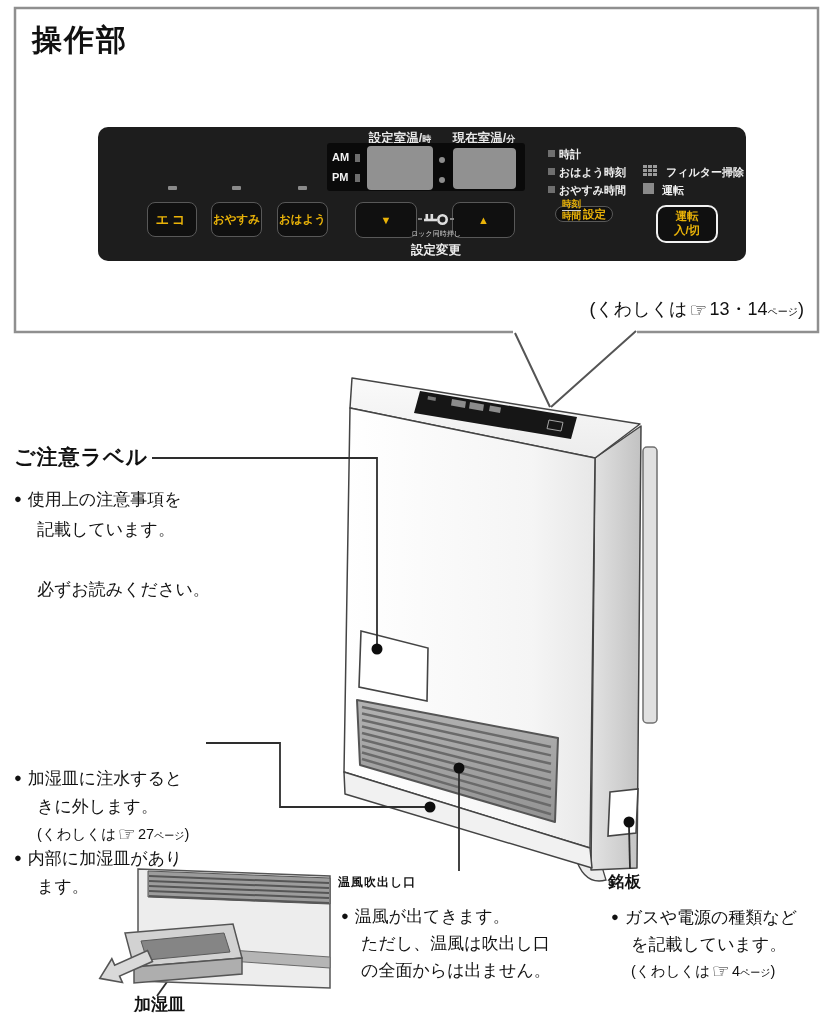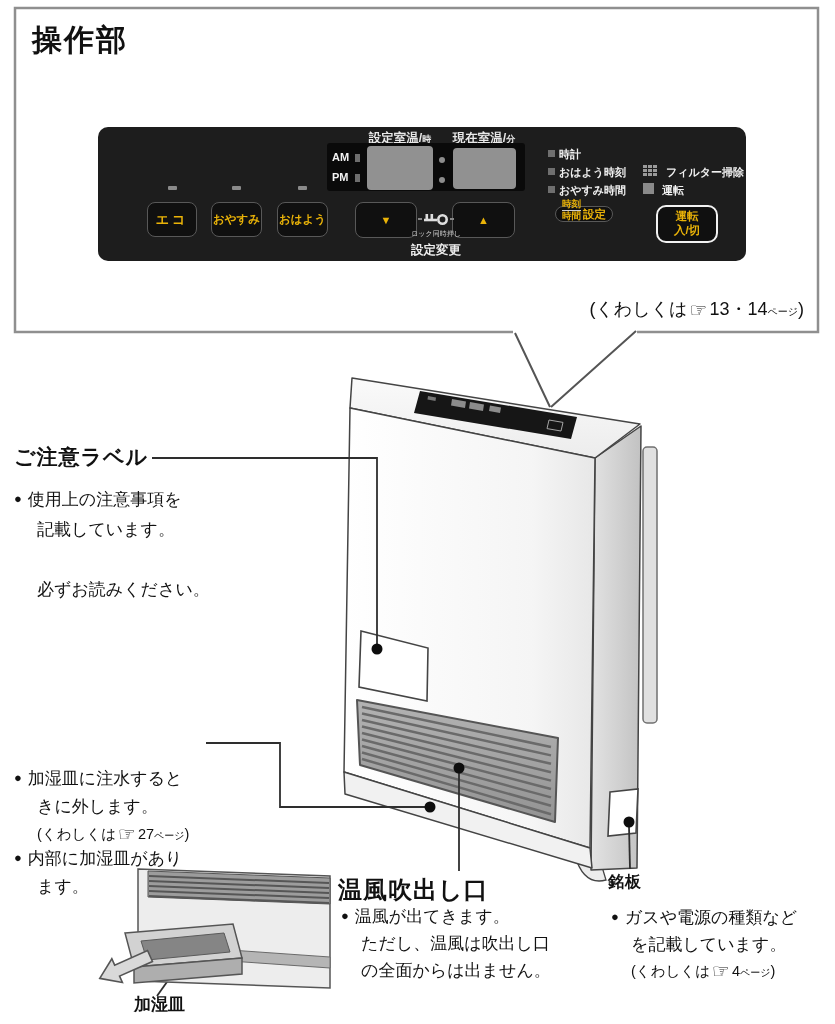--- a/index.html
+++ b/index.html
@@ -235,21 +235,21 @@
   </div>
   <div class="abs co-line" style="left:37px;top:795px;">きに外します。</div>
   <div class="abs co-ref" style="left:37px;top:822px;">
     <span>(くわしくは</span><span class="hand">☞</span><span>27</span><span class="pgunit">ページ</span><span>)</span>
   </div>
   <div class="abs co-line" style="left:14px;top:847px;">
     <span class="bullet">●</span><span>内部に加湿皿があり</span>
   </div>
   <div class="abs co-line" style="left:37px;top:875px;">ます。</div>
 
-  <div class="abs co-title" style="left:338px;top:874px;font-size:24px;">温風吹出し口</div>
+  <div class="abs co-title" style="left:338px;top:874px;font-size:12px;">温風吹出し口</div>
   <div class="abs co-line" style="left:341px;top:905px;">
     <span class="bullet">●</span><span>温風が出てきます。</span>
   </div>
   <div class="abs co-line" style="left:361px;top:932px;">ただし、温風は吹出し口</div>
   <div class="abs co-line" style="left:361px;top:959px;">の全面からは出ません。</div>
 
   <div class="abs co-title" style="left:608px;top:872px;font-size:16px;">銘板</div>
   <div class="abs co-line" style="left:611px;top:906px;">
     <span class="bullet">●</span><span>ガスや電源の種類など</span>
   </div>

